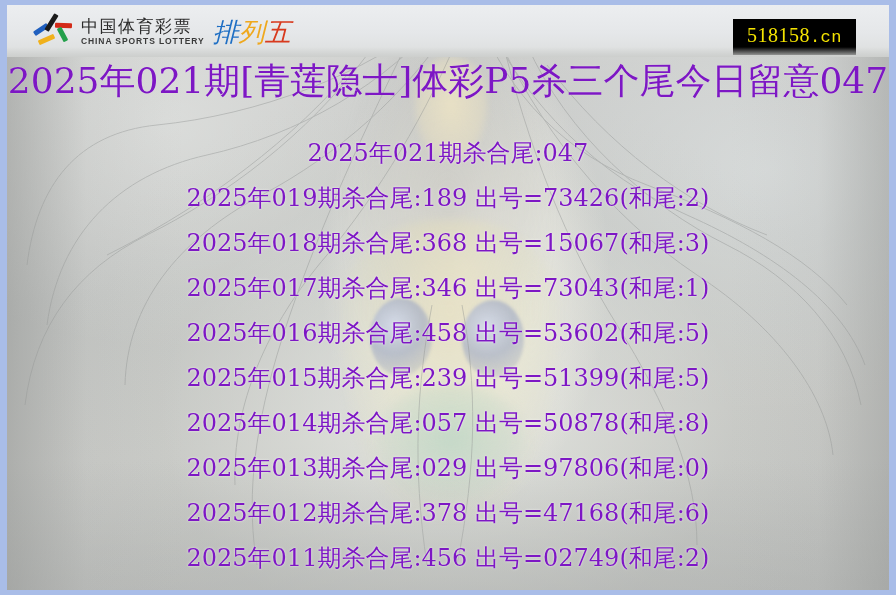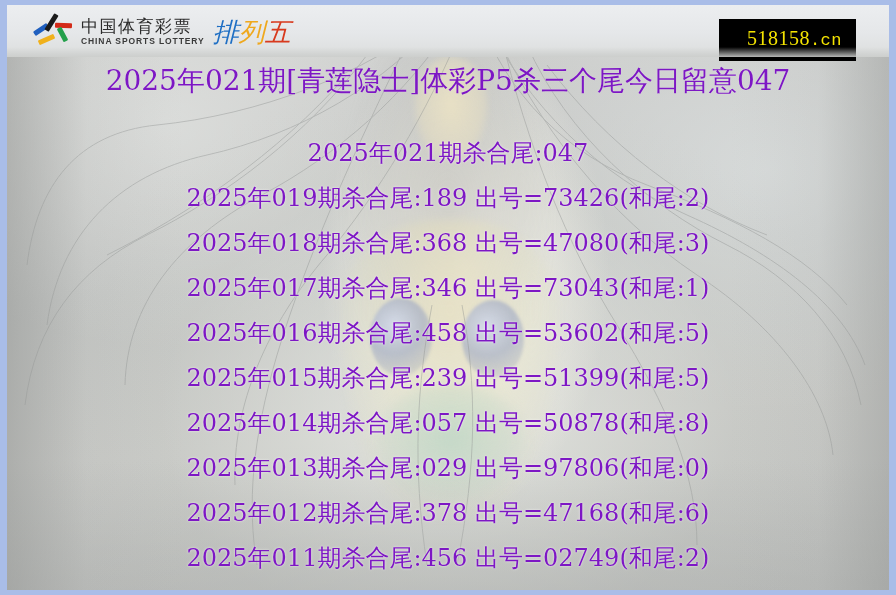--- a/index.html
+++ b/index.html
@@ -187,40 +187,40 @@
   #logo .p5 span:nth-child(3) { color: #d83a1e; }
 
   #site-badge {
     position: absolute;
     right: 33px;
     top: 14px;
     background: #000000;
     color: #f5e400;
     font-family: "Liberation Serif", serif;
     font-size: 20px;
-    line-height: 28px;
-    padding: 5px 14px 6px 28px;
+    line-height: 23px;
+    padding: 5px 14px 6px 14px;
     letter-spacing: 0.5px;
     white-space: nowrap;
     text-align: right;
   }
   #site-badge .tld {
     font-family: "Liberation Mono", "DejaVu Sans Mono", monospace;
     font-size: 17px;
   }
 
   
   #title {
     position: absolute;
     left: 0;
     top: 56px;
     width: 882px;
     text-align: center;
     font-family: "DejaVu Serif", "Liberation Serif", serif;
-    font-size: 28px;
+    font-size: 36px;
     line-height: 40px;
     color: #7d17c4;
     white-space: nowrap;
     z-index: 6;
     text-shadow: 0 0 1px rgba(255,255,255,0.6);
   }
 
   
   #lines {
     position: absolute;
@@ -296,21 +296,21 @@
       </div>
       <div id="site-badge"><span>518158</span><span class="tld">.cn</span></div>
       <div class="hdr-fade"></div>
     </div>
 
     <div id="title">2025年021期[青莲隐士]体彩P5杀三个尾今日留意047</div>
 
     <div id="lines">
       <div class="line"><span class="txt">2025年021期杀合尾:047</span></div>
       <div class="line"><span class="txt">2025年019期杀合尾:189 出号=73426(和尾:2)</span></div>
-      <div class="line"><span class="txt">2025年018期杀合尾:368 出号=47080(和尾:3)</span></div>
+      <div class="line"><span class="txt">2025年018期杀合尾:368 出号=15067(和尾:3)</span></div>
       <div class="line"><span class="txt">2025年017期杀合尾:346 出号=73043(和尾:1)</span></div>
       <div class="line"><span class="txt">2025年016期杀合尾:458 出号=53602(和尾:5)</span></div>
       <div class="line"><span class="txt">2025年015期杀合尾:239 出号=51399(和尾:5)</span></div>
       <div class="line"><span class="txt">2025年014期杀合尾:057 出号=50878(和尾:8)</span></div>
       <div class="line"><span class="txt">2025年013期杀合尾:029 出号=97806(和尾:0)</span></div>
       <div class="line"><span class="txt">2025年012期杀合尾:378 出号=47168(和尾:6)</span></div>
       <div class="line"><span class="txt">2025年011期杀合尾:456 出号=02749(和尾:2)</span></div>
     </div>
 
   </div>

